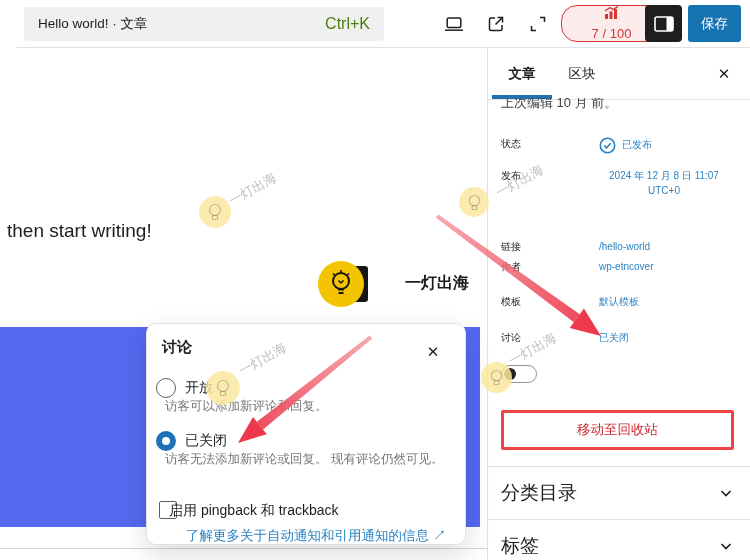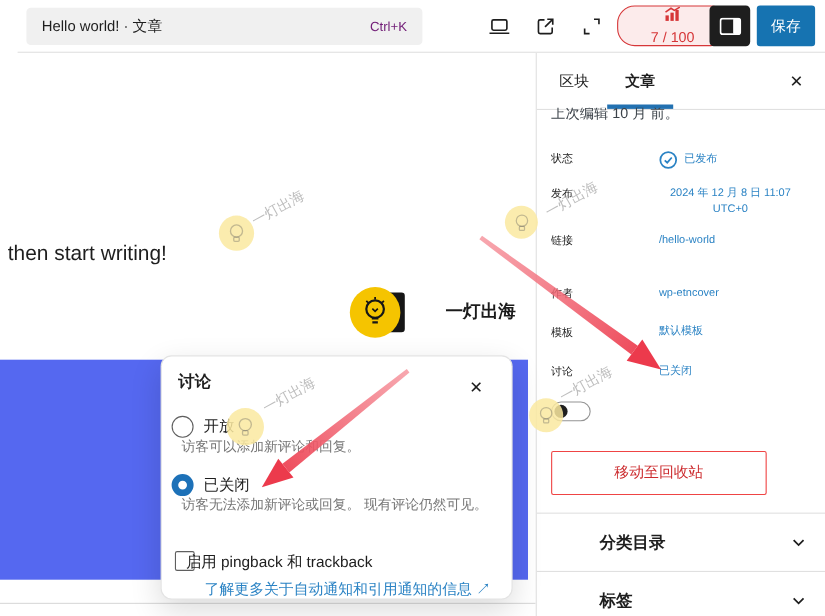--- a/index.html
+++ b/index.html
@@ -3,21 +3,21 @@
 <meta charset="utf-8">
 <style>
   * { margin:0; padding:0; box-sizing:border-box; }
   body { background:#fff; font-family:"Liberation Sans", sans-serif; }
   .screen { position:relative; width:750px; height:560px; background:#fff; overflow:hidden; color:#1e1e1e; }
 
   
   .topbar { position:absolute; left:16px; top:0; width:750px; height:48px; background:#fff; border-bottom:1px solid #e0e0e0; z-index:15; }
   .cmdbar { position:absolute; left:8px; top:7px; width:360px; height:34px; background:#f0f0f0; border-radius:4px; display:flex; align-items:center; justify-content:space-between; padding:0 14px; cursor:pointer; }
   .cmdbar .doc-title { font-size:13.5px; color:#1e1e1e; }
-  .cmdbar .shortcut { font-size:12px; color:#701a75; }
+  .cmdbar .shortcut { font-size:16px; color:#4d7c0f; }
   .tb-icon { position:absolute; top:13px; width:22px; height:22px; display:flex; align-items:center; justify-content:center; cursor:pointer; }
   .seo-badge { position:absolute; left:545px; top:5px; width:101px; height:37px; border:1px solid #d63638; background:#fcebeb; border-radius:16px; display:flex; align-items:center; justify-content:center; gap:6px; cursor:pointer;flex-direction:column; }
   .seo-badge .score { color:#d63638; font-size:13px; }
   .btn-dark { position:absolute; left:629px; top:5px; width:37px; height:37px; background:#1e1e1e; border-radius:4px; display:flex; align-items:center; justify-content:center; cursor:pointer; }
   .btn-save { position:absolute; left:672px; top:5px; height:37px; padding:0 13px; background:#1673b1; color:#fff; border:none; border-radius:3px; font-size:13.5px; font-family:inherit; cursor:pointer; }
   .kebab { position:absolute; left:731px; top:11px; width:18px; height:26px; font-size:19px; color:#1e1e1e; text-align:center; line-height:26px; cursor:pointer; font-weight:bold; }
 
   
   .canvas-text { position:absolute; left:7px; top:220px; font-size:19px; color:#1e1e1e; z-index:4; }
   .blue-block { position:absolute; left:0; top:327px; width:480px; height:200px; background:#5568f0; z-index:5; }
@@ -33,24 +33,24 @@
   .sb-lastedit { position:absolute; left:13px; top:50px; height:17px; overflow:hidden; font-size:13px; color:#3c434a; }
   .sb-lastedit span { display:block; margin-top:-4px; }
   .sb-row { position:absolute; left:13px; width:237px; display:flex; font-size:10px; }
   .sb-row .lbl { width:98px; color:#1e1e1e; flex:none; }
   .sb-row .val { color:#2b83c4; cursor:pointer; line-height:1.45;text-align:center; }
   .val-status { display:flex; align-items:center; gap:6px; }
   .toggle-row { position:absolute; left:13px; top:317px; display:flex; align-items:center; gap:10px; }
   .toggle { width:36px; height:18px; border:1.5px solid #949494; border-radius:10px; position:relative; background:#fff; cursor:pointer; }
   .toggle .knob { position:absolute; left:2px; top:1.5px; width:12px; height:12px; border-radius:50%; background:#1e1e1e; }
   .toggle-label { font-size:13.5px; color:#1e1e1e; }
-  .btn-trash { position:absolute; left:13px; top:362px; width:196px; height:40px; background:#fff; border:1px solid #ef4444; border-radius:2px; color:#cc2b2e; font-size:13.5px; font-family:inherit; cursor:pointer; }
+  .btn-trash { position:absolute; left:13px; top:362px; width:233px; height:40px; background:#fff; border:3px solid #ef4444; border-radius:2px; color:#cc2b2e; font-size:13.5px; font-family:inherit; cursor:pointer; }
   .sb-divider { position:absolute; left:0; width:100%; height:1px; background:#e0e0e0; }
   .sb-panel { position:absolute; left:0; width:100%; height:52px; display:flex; align-items:center; justify-content:space-between; padding:0 16px 0 13px; cursor:pointer; }
-  .sb-panel .plabel { font-size:15px; font-weight:700; color:#1e1e1e;margin-left:44px; }
+  .sb-panel .plabel { font-size:19px; font-weight:400; color:#1e1e1e; }
 
   
   .dialog { position:absolute; left:146px; top:323px; width:320px; height:222px; background:#fff; border:1px solid #e3e3e3; border-radius:10px; box-shadow:0 10px 28px rgba(0,0,0,.14); z-index:20; }
   .dlg-title { position:absolute; left:15px; top:14px; font-size:15px; font-weight:bold; }
   .dlg-close { position:absolute; left:274px; top:16px; width:24px; height:24px; font-size:15px; display:flex; align-items:center; justify-content:center; cursor:pointer; }
   .radio { position:absolute; width:20px; height:20px; border-radius:50%; background:#fff; cursor:pointer; }
   .radio.off { border:1.5px solid #5f5f5f; }
   .radio.on { border:6px solid #1d71b8; }
   .opt-label { position:absolute; font-size:14px; color:#1e1e1e; cursor:pointer; }
   .opt-desc { position:absolute; font-size:12.5px; color:#757575; line-height:21px; width:290px; }
@@ -117,22 +117,22 @@
     <button class="btn-save">保存</button>
     <div class="kebab">⋮</div>
   </div>
 
   <div class="canvas-text">then start writing!</div>
   <div class="blue-block"></div>
   <div class="canvas-rule"></div>
 
   <div class="sidebar">
     <div class="sb-tabs">
+      <div class="sb-tab active">文章</div>
       <div class="sb-tab">区块</div>
-      <div class="sb-tab active">文章</div>
     </div>
     <div class="sb-close">✕</div>
 
     <div class="sb-lastedit">
         <span>上次编辑 10 月 前。</span>
       </div>
 
     <div class="sb-row" style="top:89px">
       <span class="lbl">状态</span>
       <span class="val val-status">
@@ -142,21 +142,21 @@
         </svg>
         <span>已发布</span>
       </span>
     </div>
 
     <div class="sb-row" style="top:121px">
       <span class="lbl">发布</span>
       <span class="val" style="width:130px">2024 年 12 月 8 日 11:07 UTC+0</span>
     </div>
 
-    <div class="sb-row" style="top:164px">
+    <div class="sb-row" style="top:192px">
       <span class="lbl">链接</span>
       <span class="val">/hello-world</span>
     </div>
 
     <div class="sb-row" style="top:212px">
       <span class="lbl">作者</span>
       <span class="val">wp-etncover</span>
     </div>
 
     <div class="sb-row" style="top:247px">

